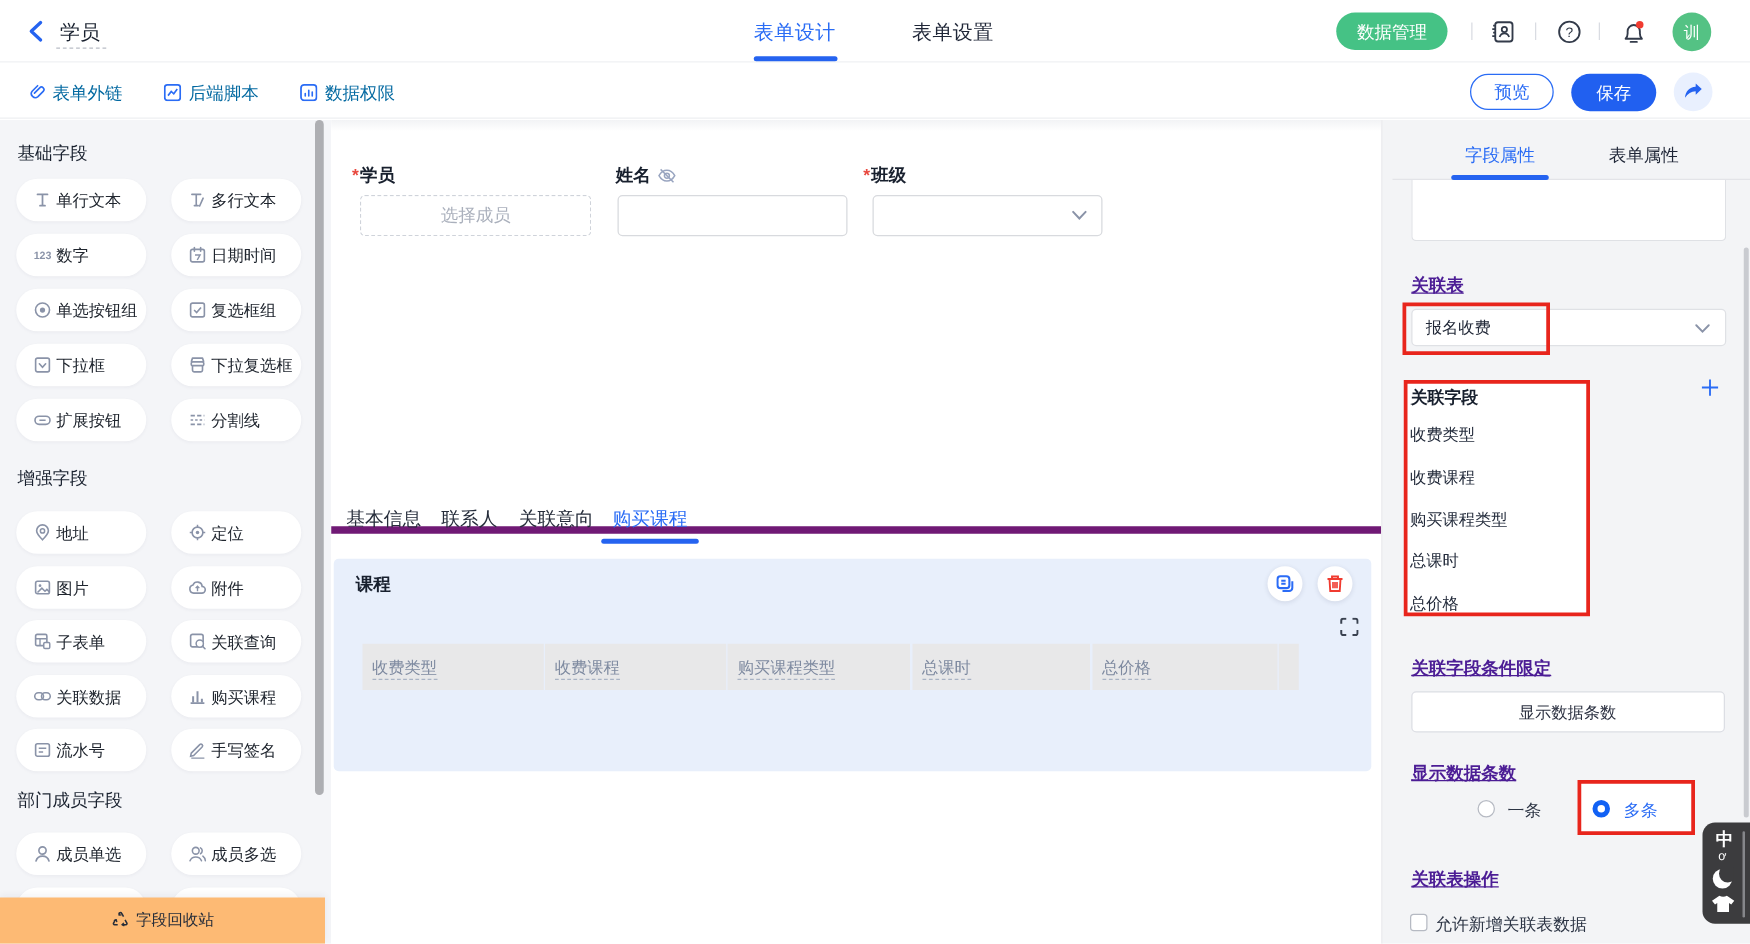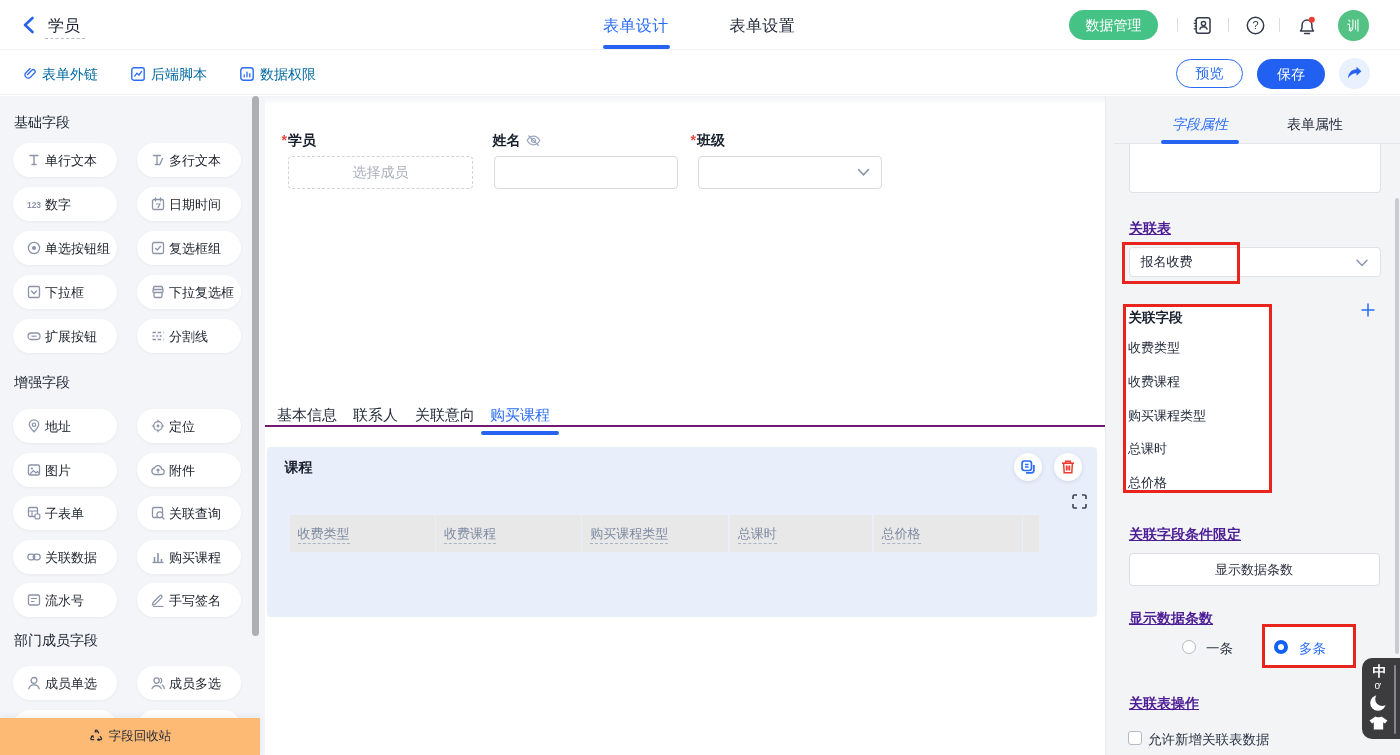--- a/index.html
+++ b/index.html
@@ -39,38 +39,38 @@
 #recyclebar { position:absolute; left:0; top:622px; width:260px; height:37px; background:#fdba74; box-shadow:0 -2px 6px rgba(30,40,70,0.06); font-size:12.5px; color:#272e3a; text-align:center; line-height:37px; }
 
 
 #canvas { position:absolute; left:265px; top:96px; width:840px; height:659px; background:#fff; }
 .flabel { position:absolute; font-size:14px; font-weight:bold; color:#18202e; }
 .flabel .req { color:#e8483e; margin-right:1px; }
 .fbox { position:absolute; top:60px; height:33px; border-radius:4px; background:#fff; }
 #selmember { left:23px; width:185px; border:1px dashed #cfd3da; color:#aab0bc; font-size:14px; text-align:center; line-height:31px; }
 #inp-name { left:229px; width:184px; border:1px solid #d8dade; }
 #inp-class { left:433px; width:184px; border:1px solid #d8dade; }
-.ftabs { position:absolute; left:0px; top:303px; width:840px; height:28px; border-bottom:2px solid #701a75; }
+.ftabs { position:absolute; left:0px; top:303px; width:840px; height:28px; border-bottom:6px solid #701a75; }
 .ftab { position:absolute; top:7px; font-size:15px; color:#262d3b; }
 #ftab-active { color:#2a6cf5; }
 #ftabline { position:absolute; left:216px; top:334.5px; width:78px; height:4px; border-radius:2px; background:#2563f0; }
 #bluepanel { position:absolute; left:1.5px; top:351px; width:830px; height:170px; background:#e8effb; border-radius:4px; }
 #bp-title { position:absolute; left:18px; top:12px; font-size:14px; font-weight:bold; color:#18202e; }
 .bp-circ { position:absolute; top:6px; width:28px; height:28px; border-radius:50%; background:#fff; box-shadow:0 1px 4px rgba(30,40,70,0.12); }
 .bp-circ svg { margin:7px auto 0; }
 #bp-expand { position:absolute; left:805px; top:47px; }
 #bp-table { position:absolute; left:23px; top:68px; height:37px; display:flex; gap:1.4px; }
 .thcell { background:#e8e8e9; font-size:13px; color:#7e8aa0; line-height:37px; padding-left:8px; white-space:nowrap; overflow:hidden; }
 .thcell span { border-bottom:1px dashed #a9b3c4; padding-bottom:2px; }
 
 
 #rpanel { position:absolute; left:1105px; top:96px; width:295px; height:659px; background:#f3f4f6; border-left:1px solid #ebecee; }
 #rtabs { position:absolute; left:8px; top:0; width:287px; height:48px; border-bottom:1px solid #e3e4e8; }
 .rtab { position:absolute; top:20px; font-size:14px; }
-#rtab1 { left:58px; color:#2a6cf5;font-style:italic; }
+#rtab1 { left:58px; color:#2a6cf5; }
 #rtab2 { left:173px; color:#1f2637; }
 #rtabline { position:absolute; left:47px; top:44px; width:78px; height:3.5px; border-radius:2px; background:#2563f0; }
 #rtextarea { position:absolute; left:23px; top:48px; width:252px; height:49px; background:#fff; border:1px solid #dfe1e5; border-top:none; border-radius:0 0 4px 4px; }
 .rlabel { position:absolute; left:23px; font-size:14px; font-weight:bold; color:#4c1d95;text-decoration:underline; }
 #rdrop { position:absolute; left:23px; top:151px; width:252px; height:30px; background:#fff; border:1px solid #dfe1e5; border-radius:4px; font-size:13px; color:#222938; line-height:28px; padding-left:10.5px; }
 .redrect { position:absolute; border:3px solid #e8251c; background:#fff; }
 #redrect1 { background:transparent; z-index:10; }
 #redrect1 { left:15.5px; top:145.5px; width:118px; height:42px; }
 #redrect2 { left:17px; top:208px; width:149px; height:189px;padding-left:36px; }
 #rr2-title { position:absolute; left:2.5px; top:2px; font-size:13.5px; font-weight:bold; color:#18202e; }

